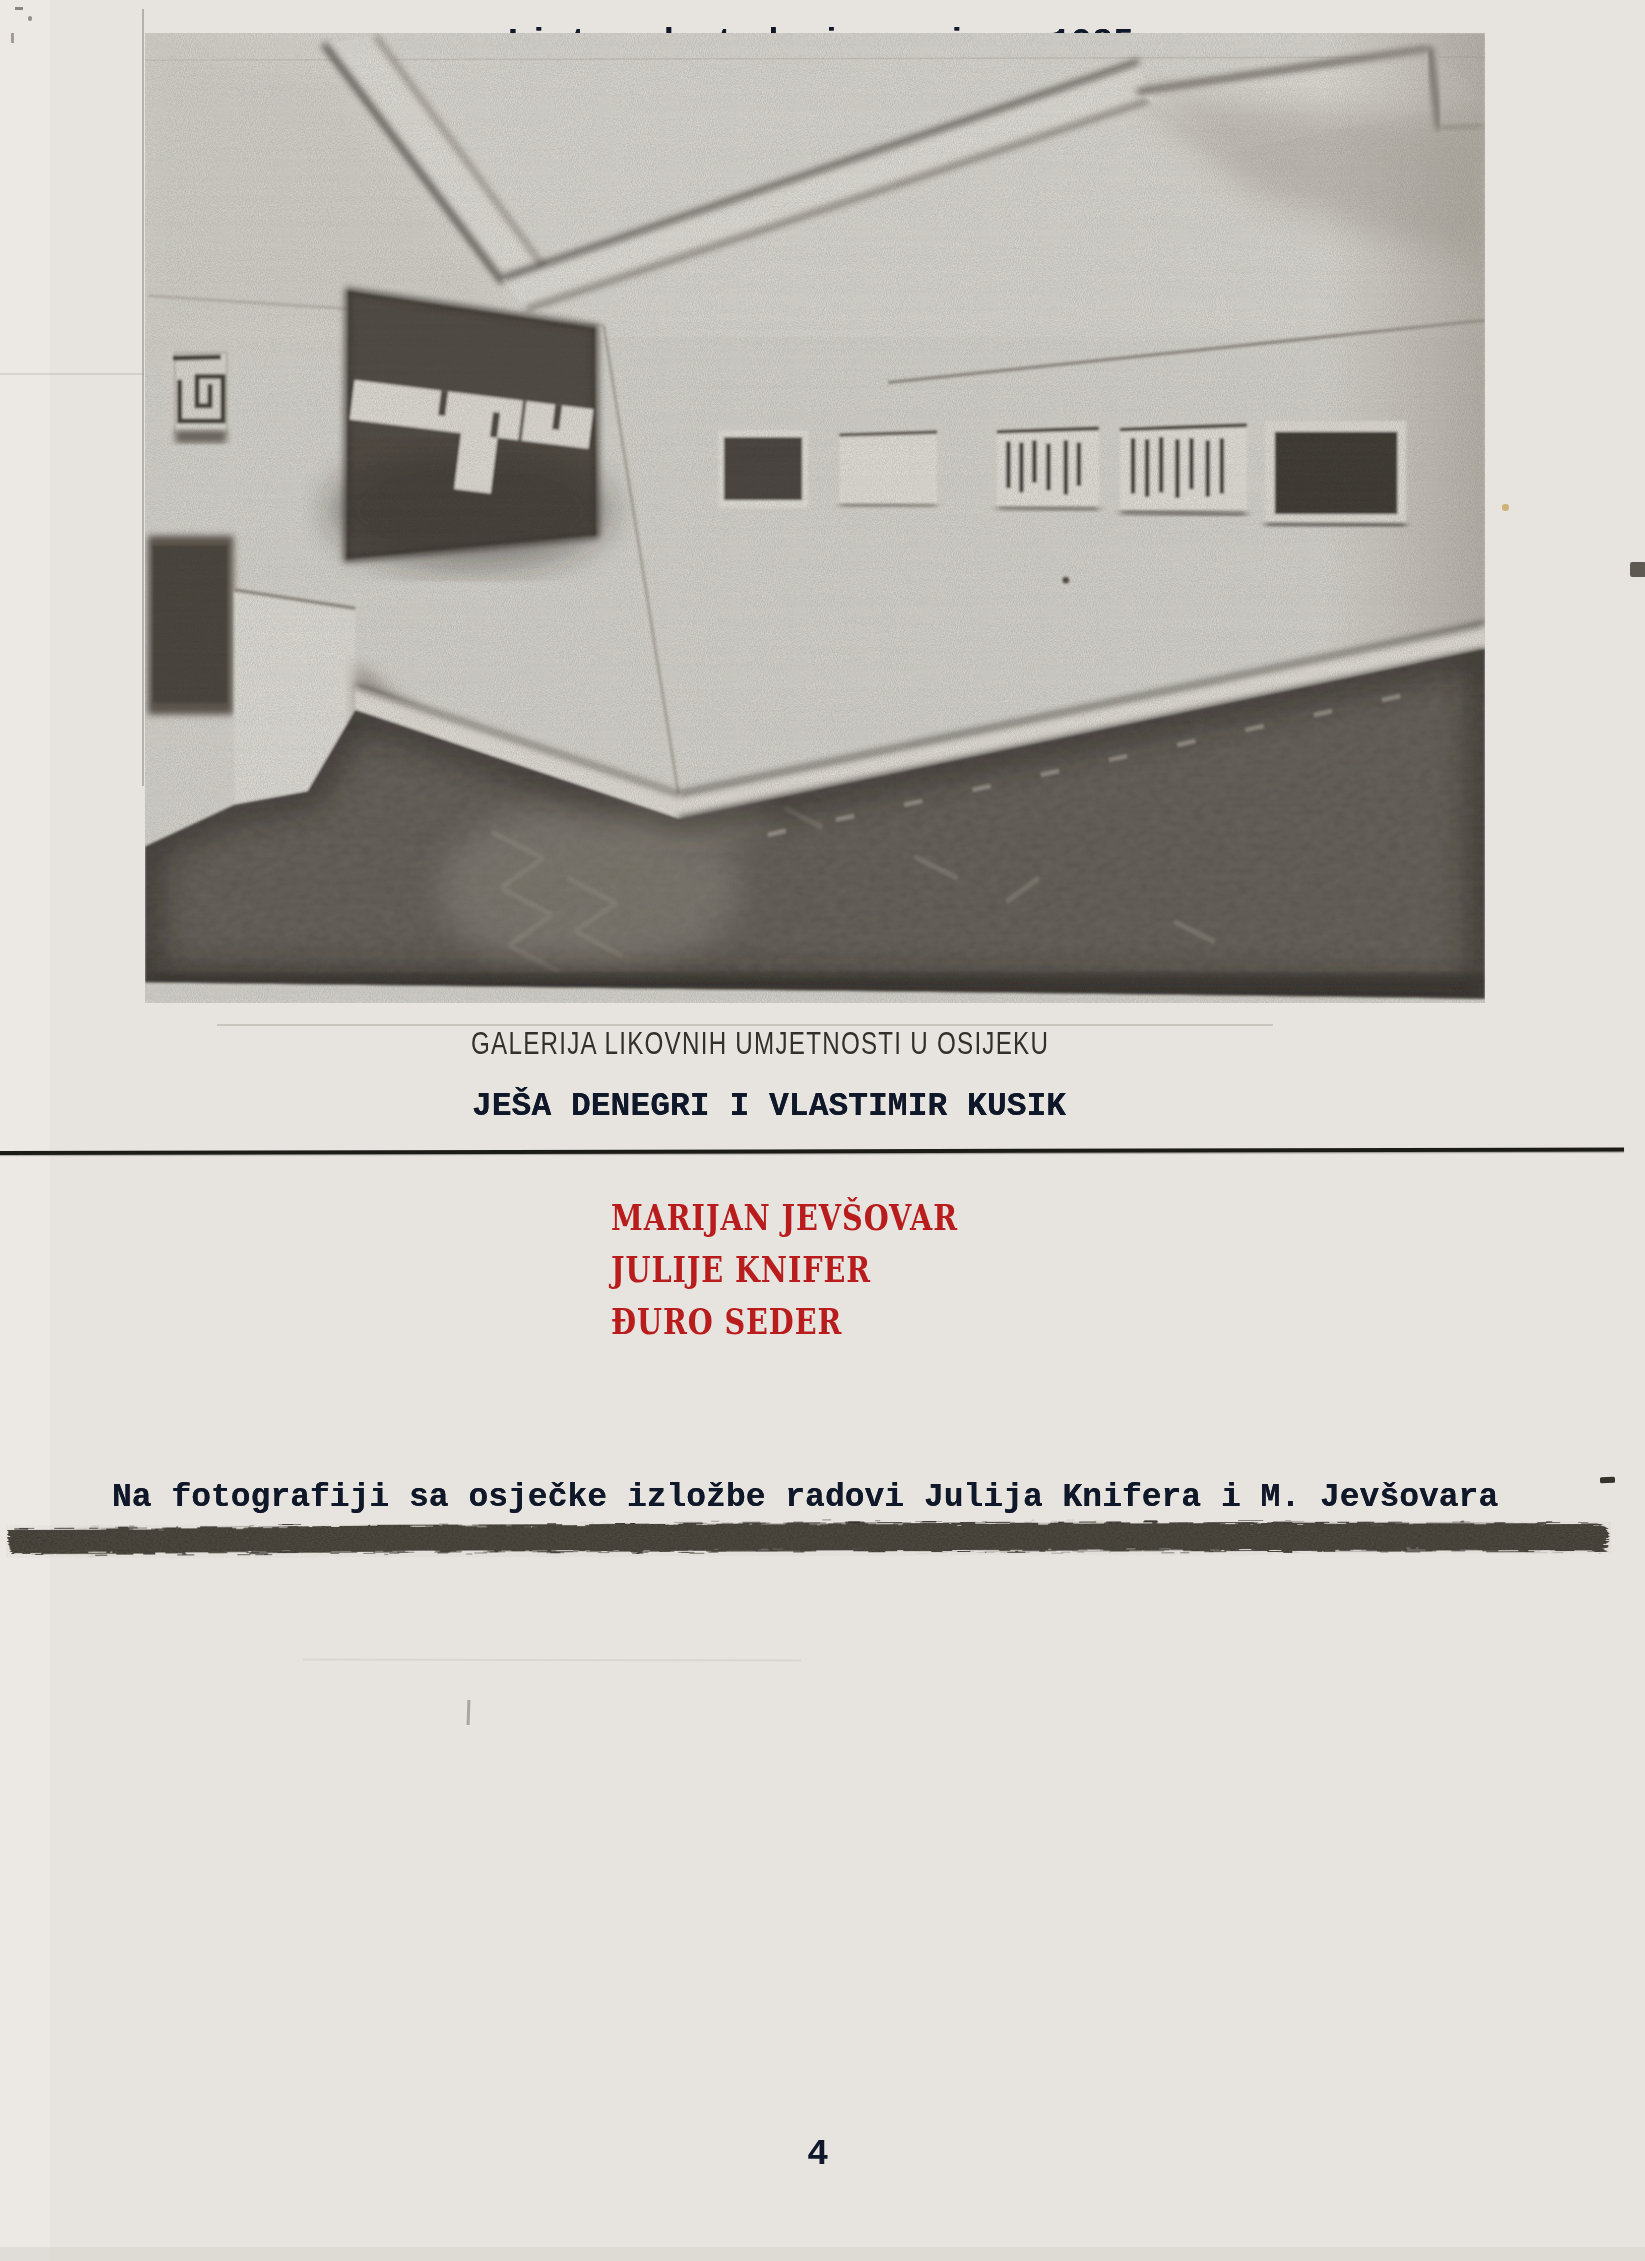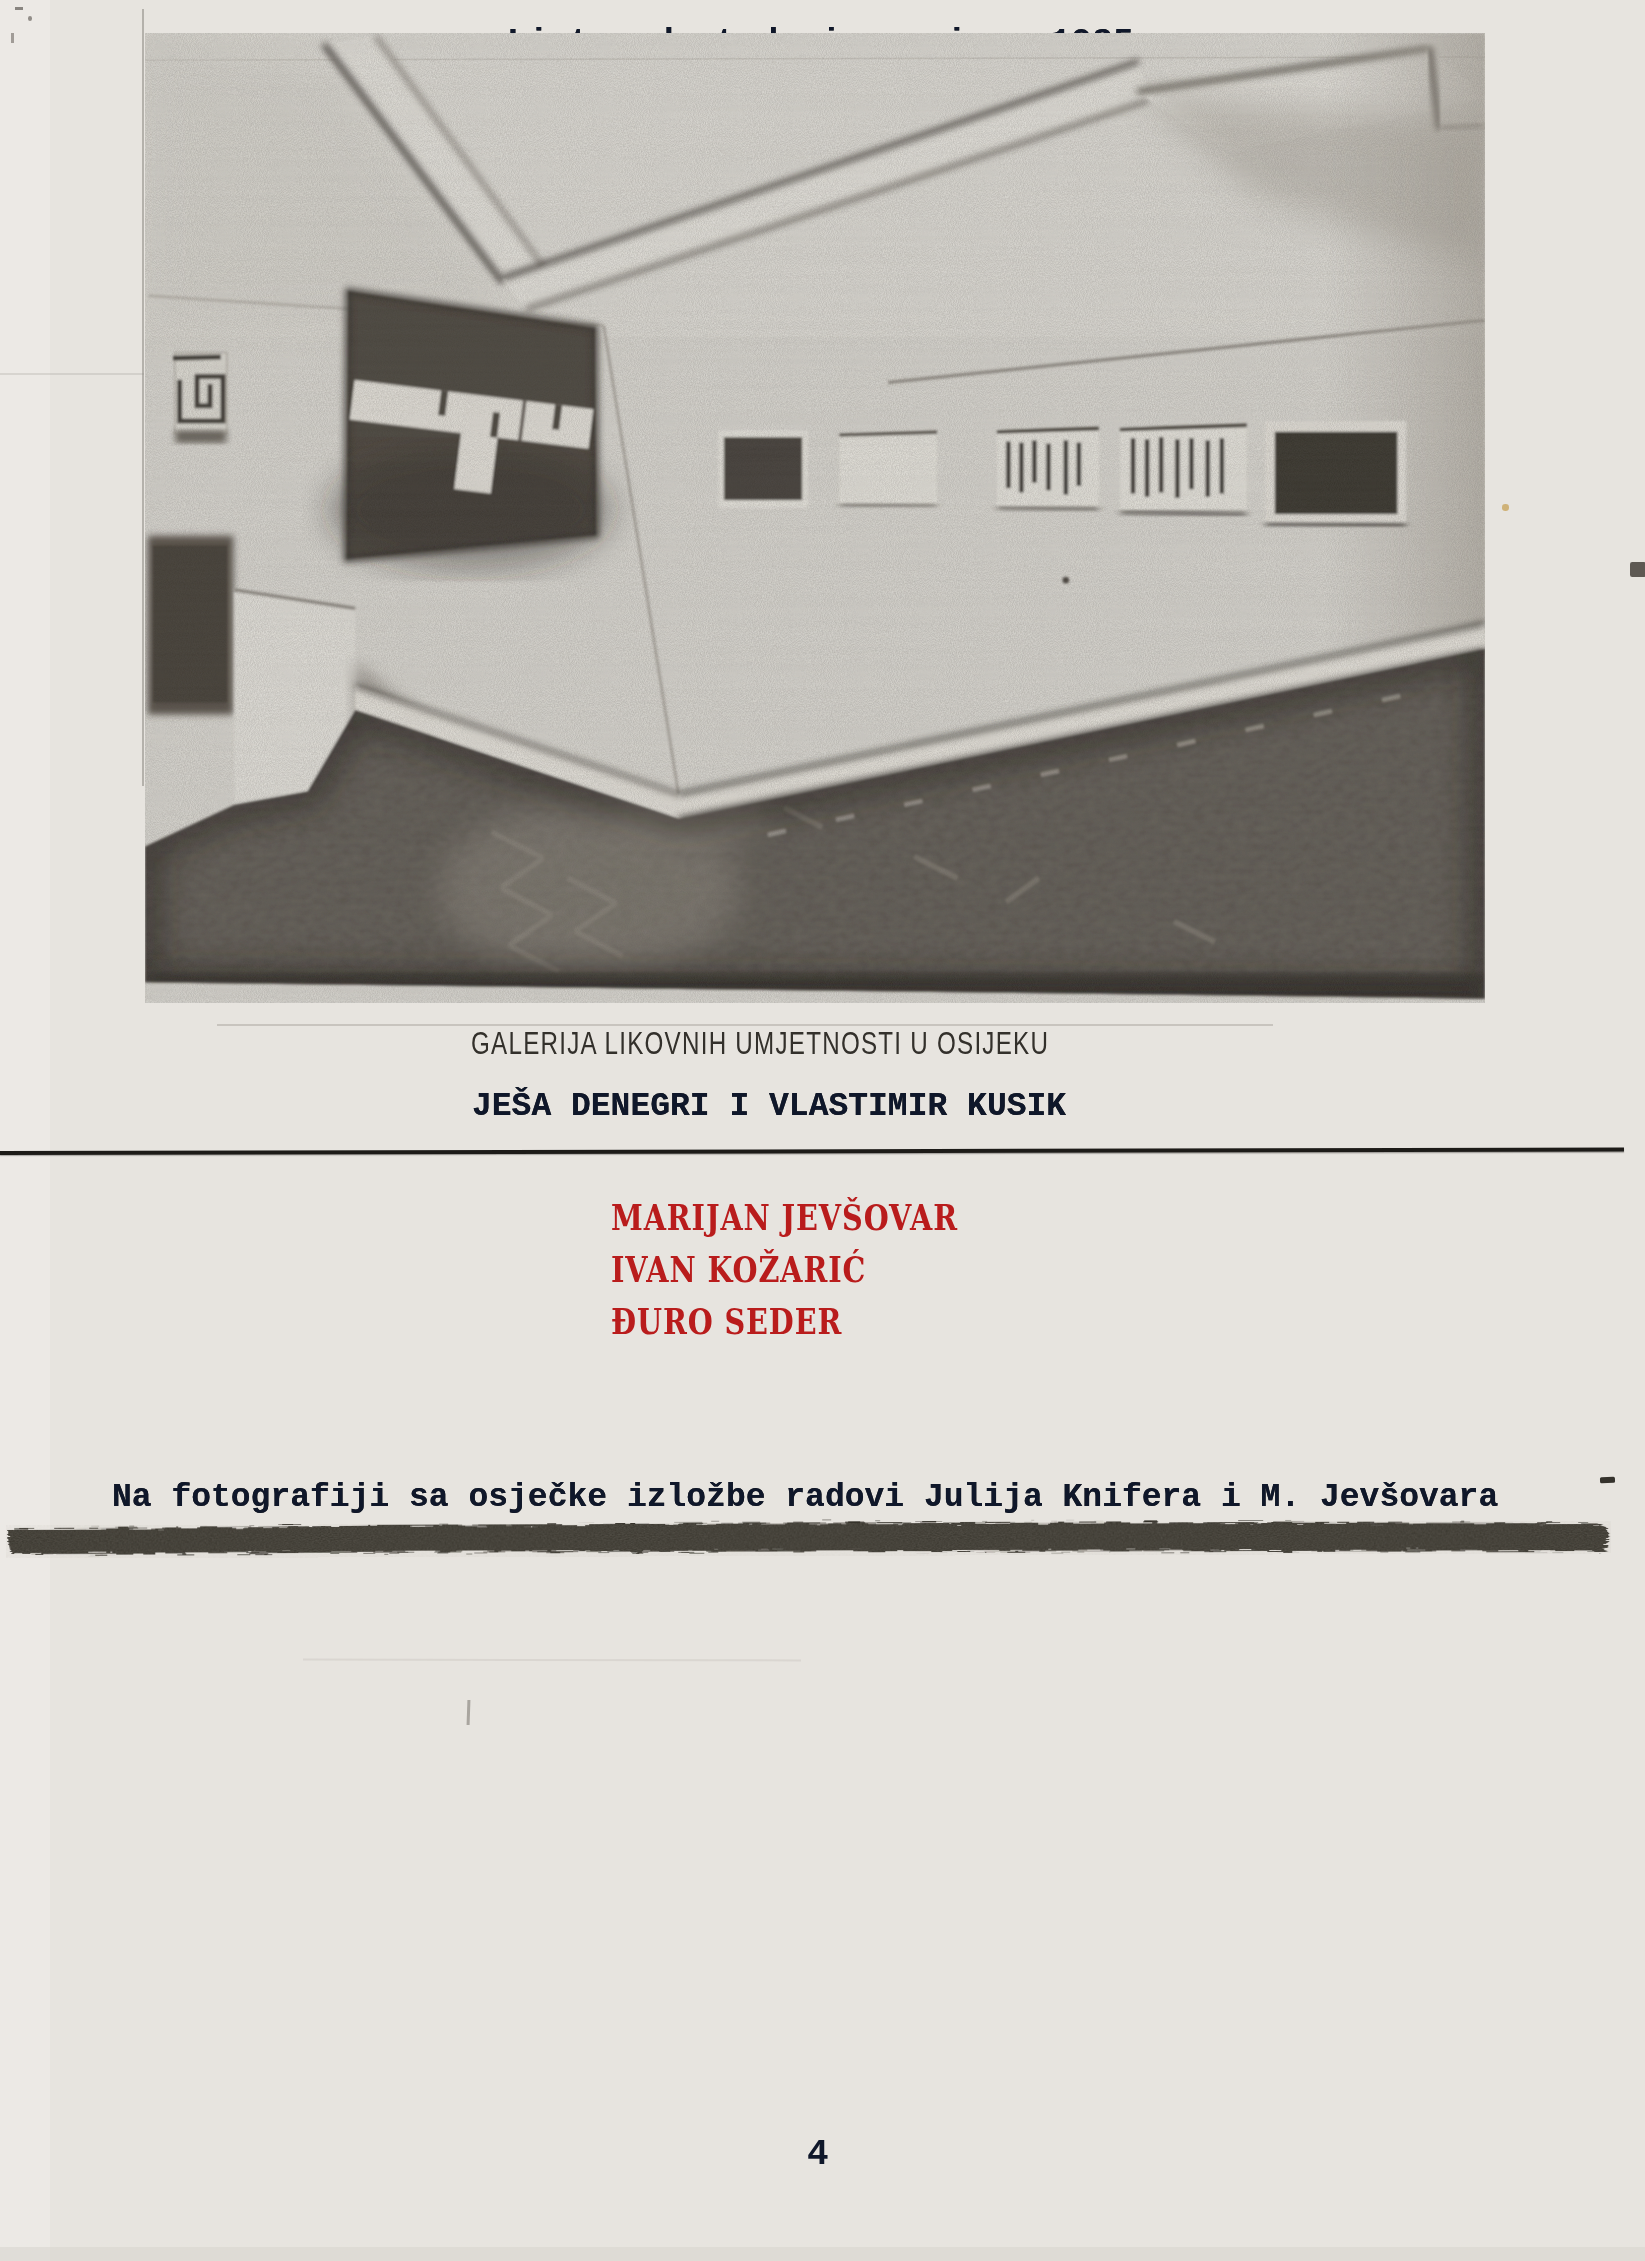--- a/index.html
+++ b/index.html
@@ -235,21 +235,21 @@
   <div class="abs streak2"></div>
   <div class="abs gallery-cap">
     <span>GALERIJA LIKOVNIH UMJETNOSTI U OSIJEKU</span>
   </div>
   <div class="abs tw curators">JEŠA DENEGRI I VLASTIMIR KUSIK</div>
 
   <div class="abs rule"></div>
 
   <div class="abs artists">
     <div class="artist-line"><span>MARIJAN JEVŠOVAR</span></div>
-    <div class="artist-line"><span>IVAN KOŽARIĆ</span></div>
+    <div class="artist-line"><span>JULIJE KNIFER</span></div>
     <div class="artist-line"><span>ĐURO SEDER</span></div>
   </div>
 
   <div class="abs tw note">Na fotografiji sa osječke izložbe radovi Julija Knifera i M. Jevšovara</div>
   <div class="abs dash"></div>
 
   <div class="abs band-wrap">
     <svg width="1625" height="43" viewBox="0 0 3000 80" aria-hidden="true">
       <defs>
         <filter id="bandRough" x="-2%" y="-40%" width="104%" height="180%">

